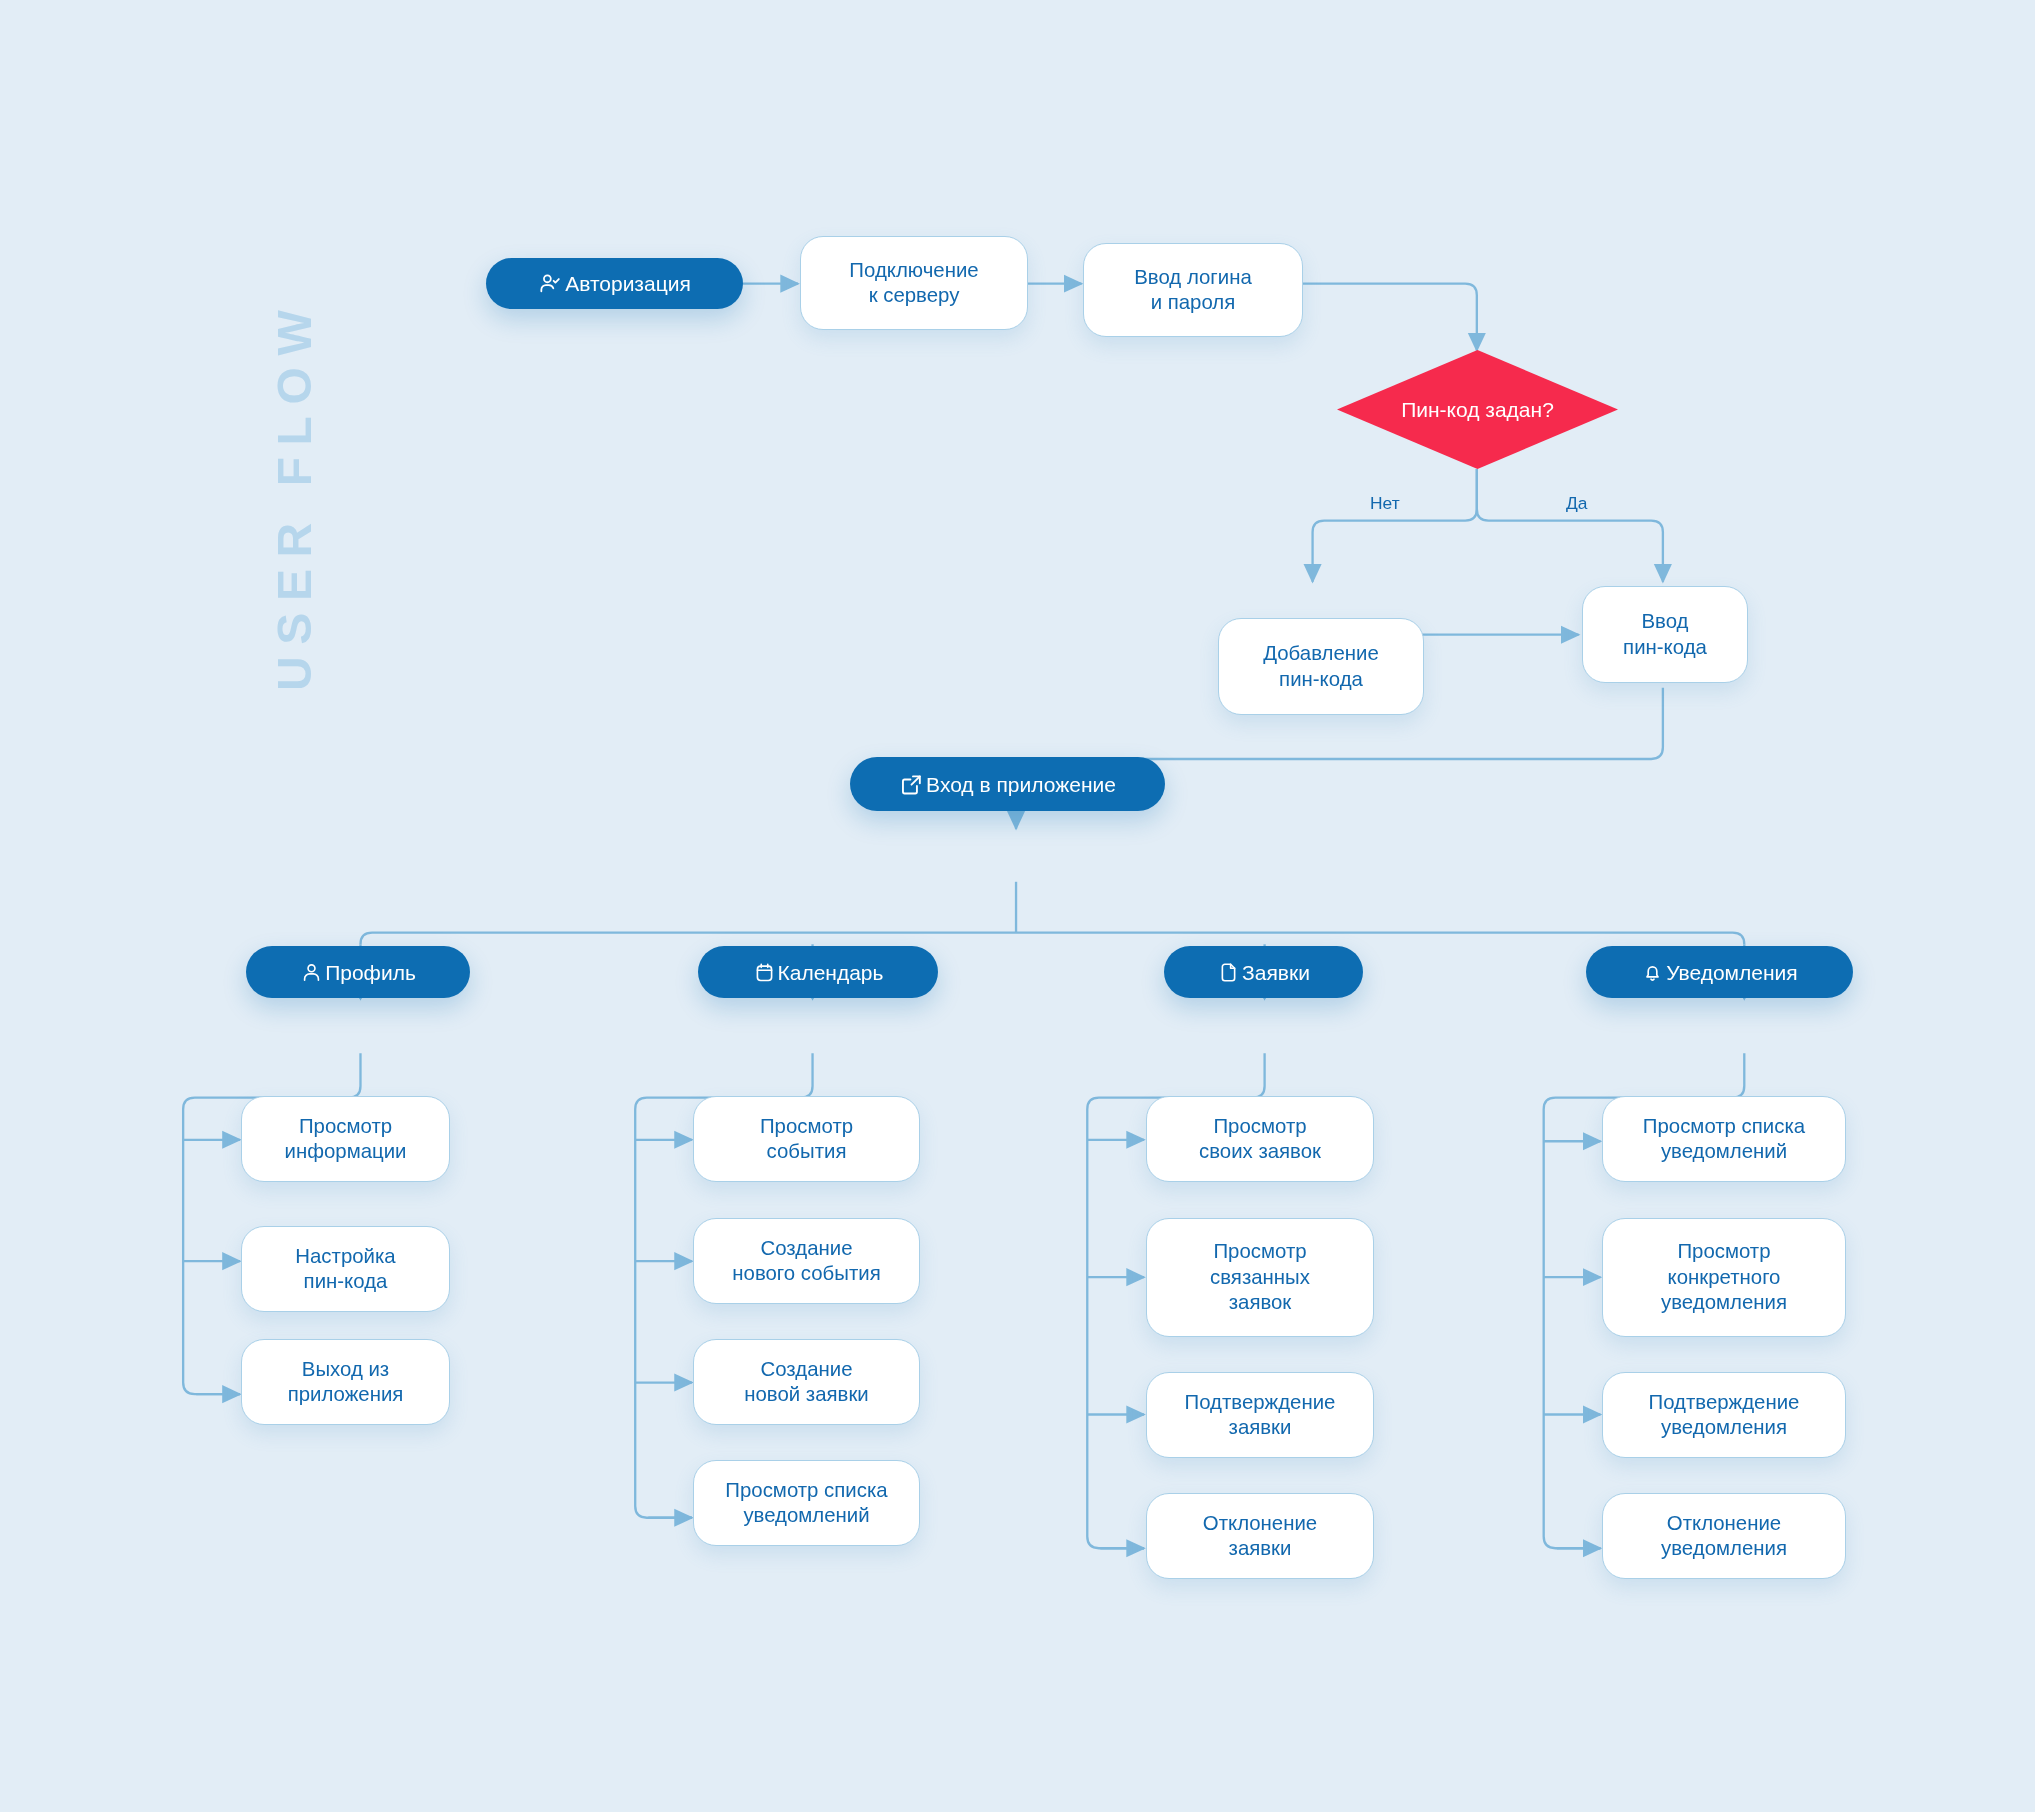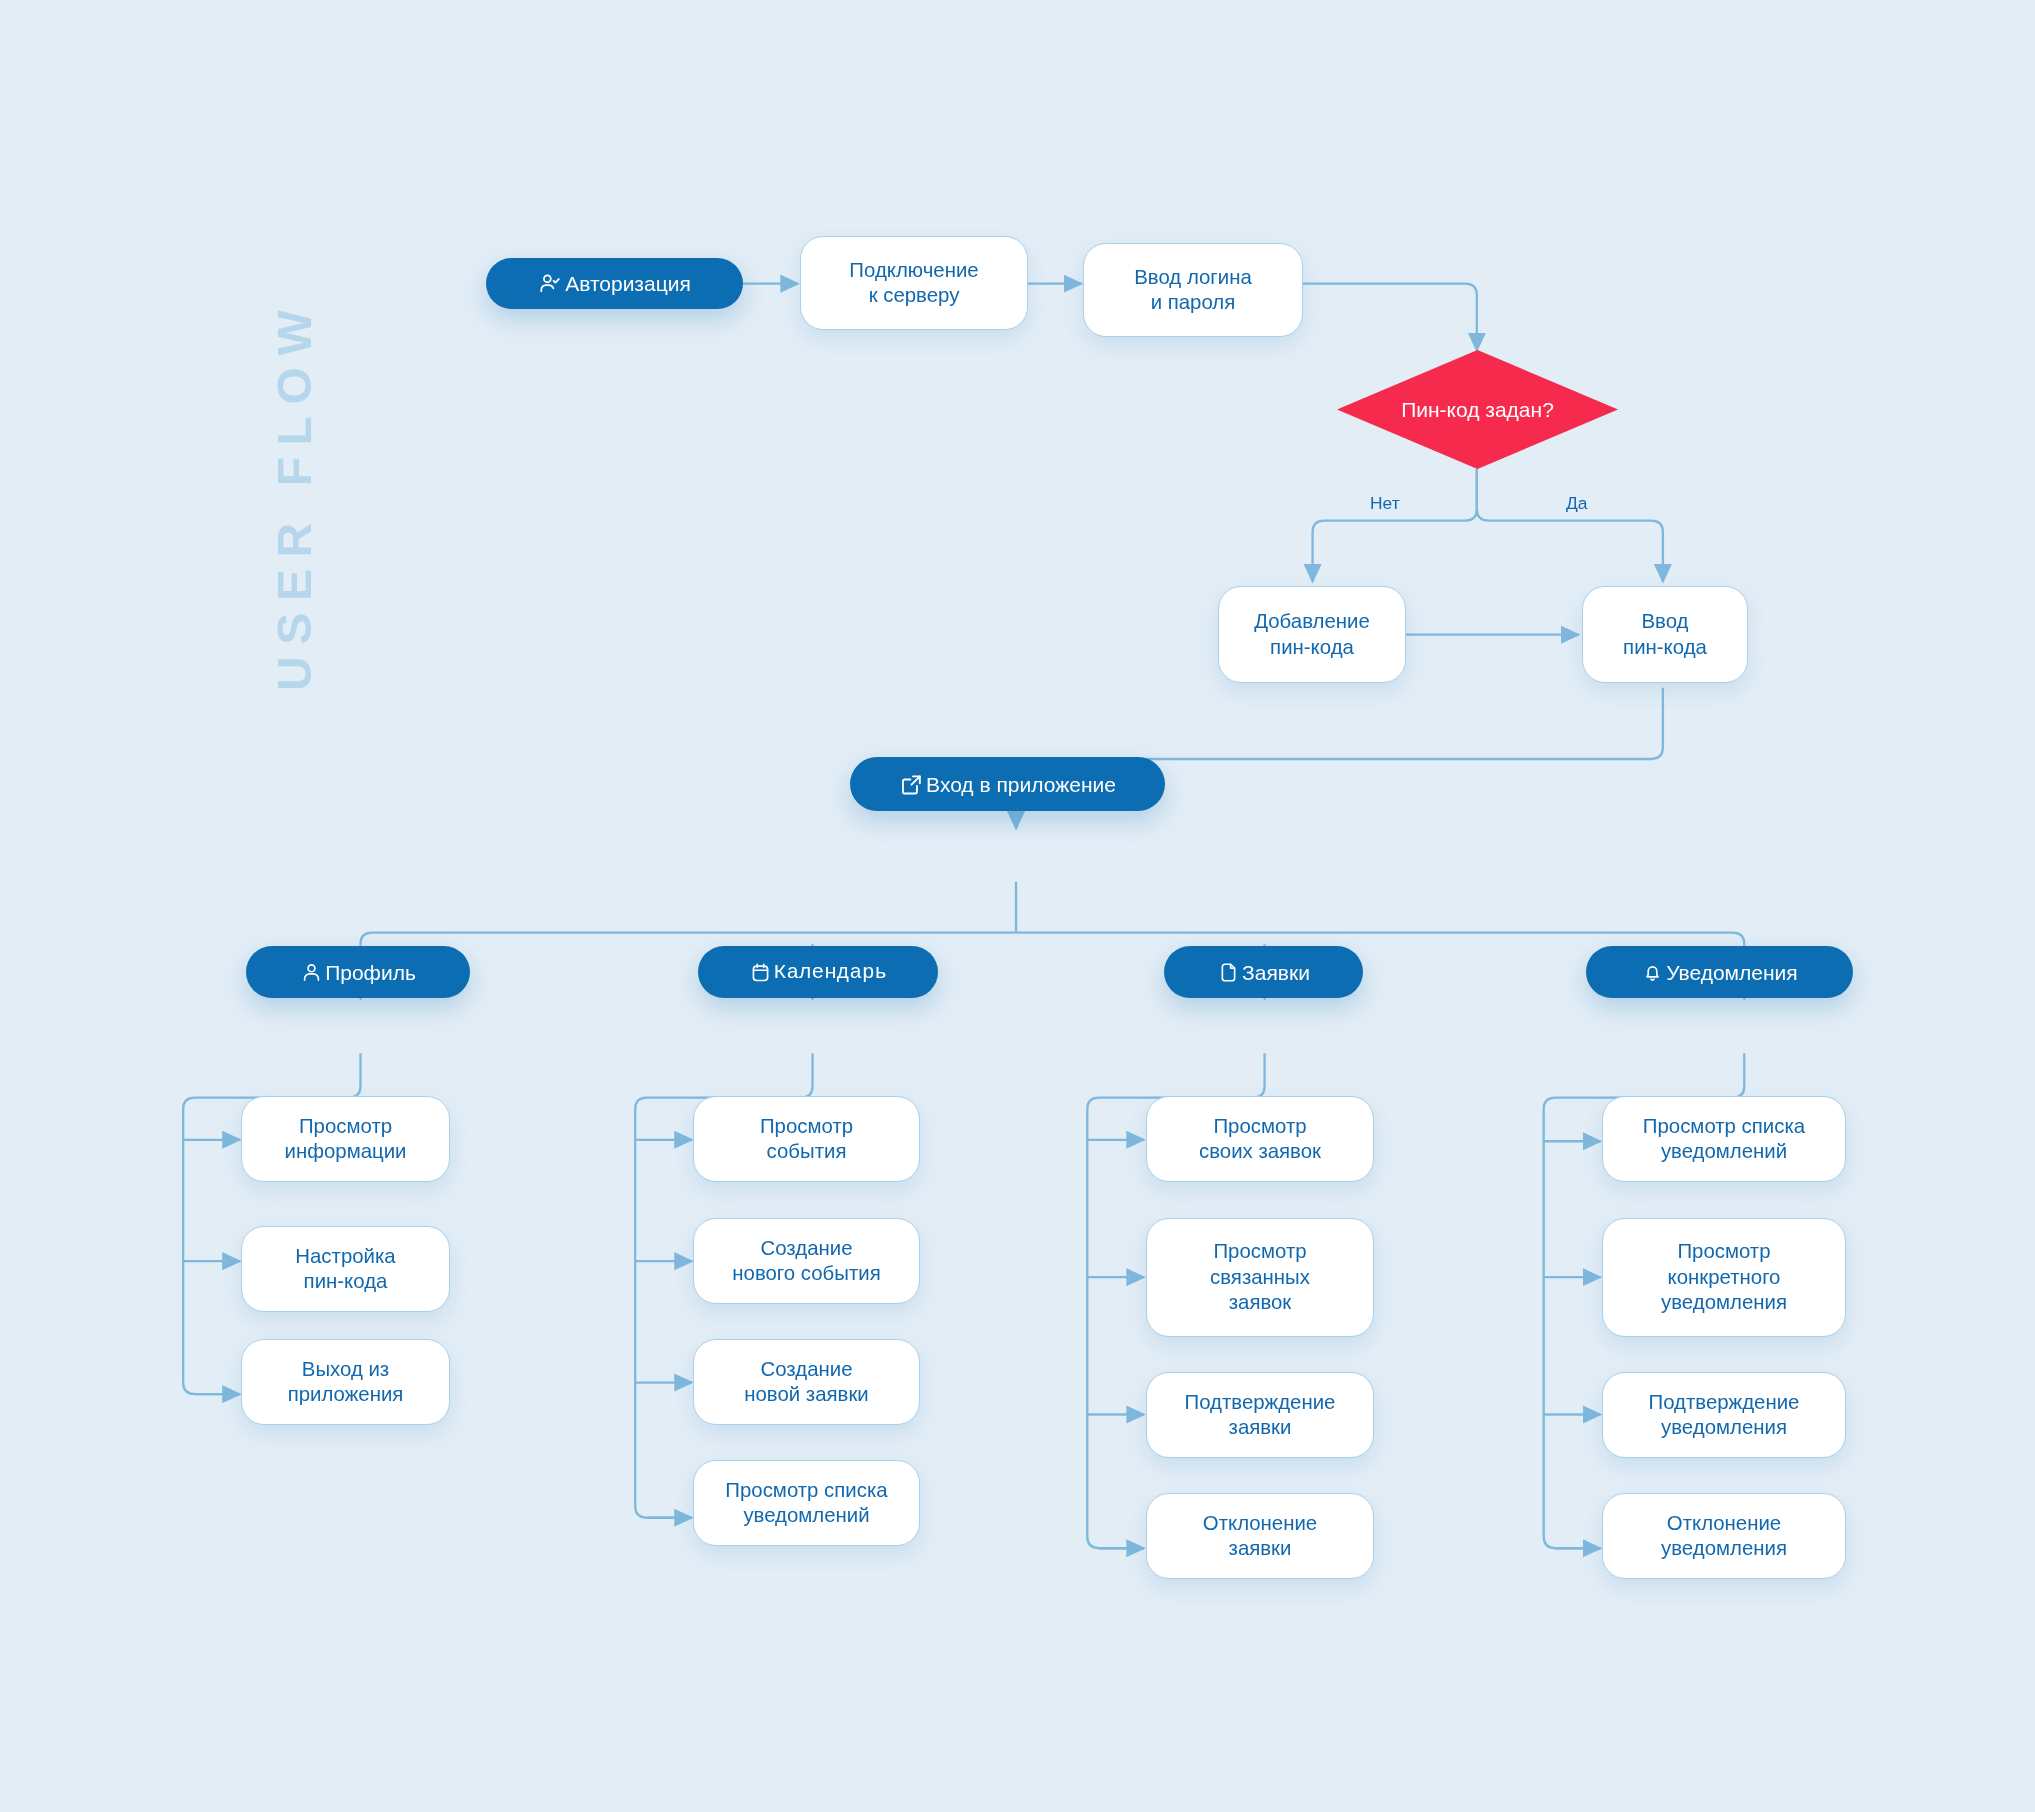--- a/index.html
+++ b/index.html
@@ -159,21 +159,21 @@
     <span class="lbl">Ввод логина<br>и пароля</span>
   </div>
 
   <div class="diamond" style="left:1337px;top:350px;width:281px;height:119px;">
     <span>Пин-код задан?</span>
   </div>
 
   <div class="edgelbl" style="left:1370px;top:493px;">Нет</div>
   <div class="edgelbl" style="left:1566px;top:493px;">Да</div>
 
-  <div class="box" style="left:1218px;top:586px;width:188px;height:97px;">
+  <div class="box" style="left:1218px;top:618px;width:206px;height:97px;">
     <span class="lbl">Добавление<br>пин-кода</span>
   </div>
 
   <div class="box" style="left:1582px;top:586px;width:166px;height:97px;">
     <span class="lbl">Ввод<br>пин-кода</span>
   </div>
 
   <div class="pill" style="left:850px;top:757px;width:315px;height:54px;">
     <span>
       <svg width="25" height="25" viewBox="0 0 24 24" fill="none" stroke="#ffffff" stroke-width="1.8" stroke-linecap="round" stroke-linejoin="round">
@@ -188,21 +188,21 @@
   <div class="pill" style="left:246px;top:946px;width:224px;height:52px;">
     <span>
       <svg width="23" height="23" viewBox="0 0 24 24" fill="none" stroke="#ffffff" stroke-width="1.7" stroke-linecap="round" stroke-linejoin="round">
         <circle cx="12" cy="7.6" r="3.6"></circle>
         <path d="M4.8 20v-1.3A5.2 5.2 0 0 1 10 13.5h4a5.2 5.2 0 0 1 5.2 5.2V20"></path>
       </svg>
     </span>
     <span class="lbl">Профиль</span>
   </div>
 
-  <div class="pill" style="left:698px;top:946px;width:240px;height:52px;font-family:Liberation Mono, monospace;">
+  <div class="pill" style="left:698px;top:946px;width:240px;height:52px;">
     <span>
       <svg width="23" height="23" viewBox="0 0 24 24" fill="none" stroke="#ffffff" stroke-width="1.7" stroke-linecap="round" stroke-linejoin="round">
         <rect x="4.6" y="5.4" width="14.8" height="15" rx="3.4"></rect>
         <path d="M4.6 9.6h14.8"></path>
         <path d="M8.6 3.4v3.2M15.4 3.4v3.2"></path>
       </svg>
     </span>
     <span class="lbl">Календарь</span>
   </div>
 

